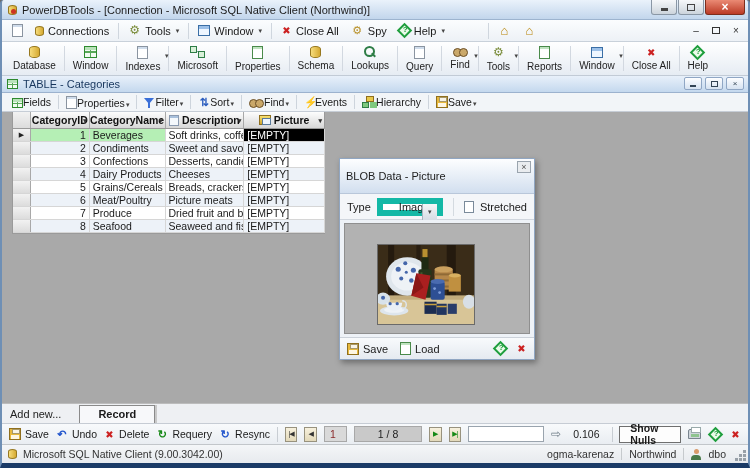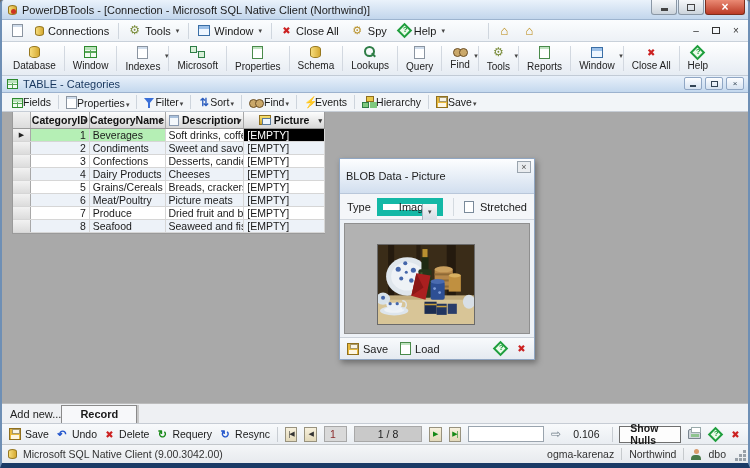--- a/index.html
+++ b/index.html
@@ -72,21 +72,21 @@
   background:linear-gradient(#f4f6f8,#d6dce4);display:flex;align-items:center;justify-content:center;font-size:7px;color:#444}
 .btbsep{width:1px;height:18px;background:#d4dae0;margin:0 4px}
 .chk{width:12px;height:12px;border:1px solid #7a8a9a;background:#fff}
 .bimg{flex:1 1 auto;margin:3px 4px;border:1px solid #8f8f8f;background:#b2b2b2;position:relative}
 .photo{position:absolute;left:33px;top:21px;width:96px;height:79px;outline:1px solid #6a6a6a}
 .bfoot{height:22px;flex:0 0 22px;background:linear-gradient(#f8fafc,#e5eaf0);border-top:1px solid #ccd2da;
   display:flex;align-items:center;gap:12px;padding:0 7px}
 .bfr{margin-left:auto;display:flex;align-items:center;gap:10px}
 
 .footerbar{height:20px;flex:0 0 20px;background:#eef0f3;border-top:1px solid #bcbcbc;display:flex;align-items:flex-end;padding-left:8px}
-.addnew{padding-bottom:3px;color:#222;}
+.addnew{padding-bottom:3px;color:#222;margin-right:18px}
 .rectab{height:18px;background:#f7f8fa;border:1px solid #8a8a8a;border-bottom:none;font-weight:bold;
   padding:2px 18px 0;box-shadow:2px 0 0 #c8c8c8}
 
 .rectb{height:21px;flex:0 0 21px;background:linear-gradient(#f8fafc,#e9edf2);border-top:1px solid #c6ccd4;
   display:flex;align-items:center;gap:7px;padding:0 7px;font-size:10.5px}
 .rbtn{display:flex;align-items:center;gap:4px;white-space:nowrap}
 .rsep{width:1px;height:15px;background:#c8cdd3}
 .navb{width:17px;height:15px;border:1px solid #98927e;background:linear-gradient(#f7f1dd,#e3d9ba);
   display:flex;align-items:center;justify-content:center;font-size:7px;color:#333;letter-spacing:-1px}
 .navb.green{color:#168a16}

